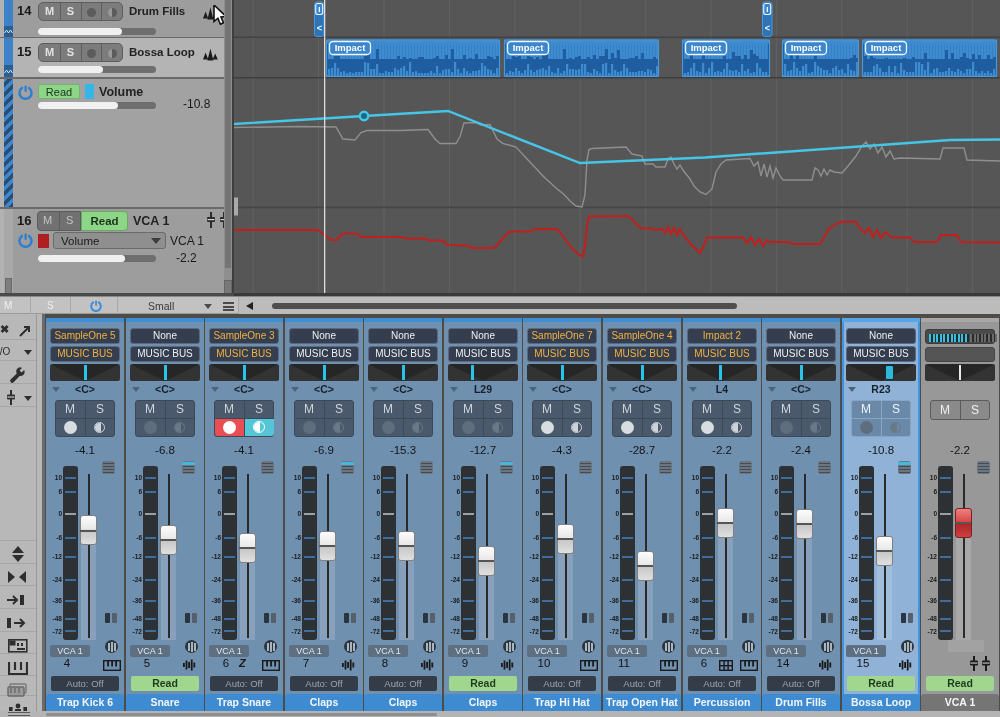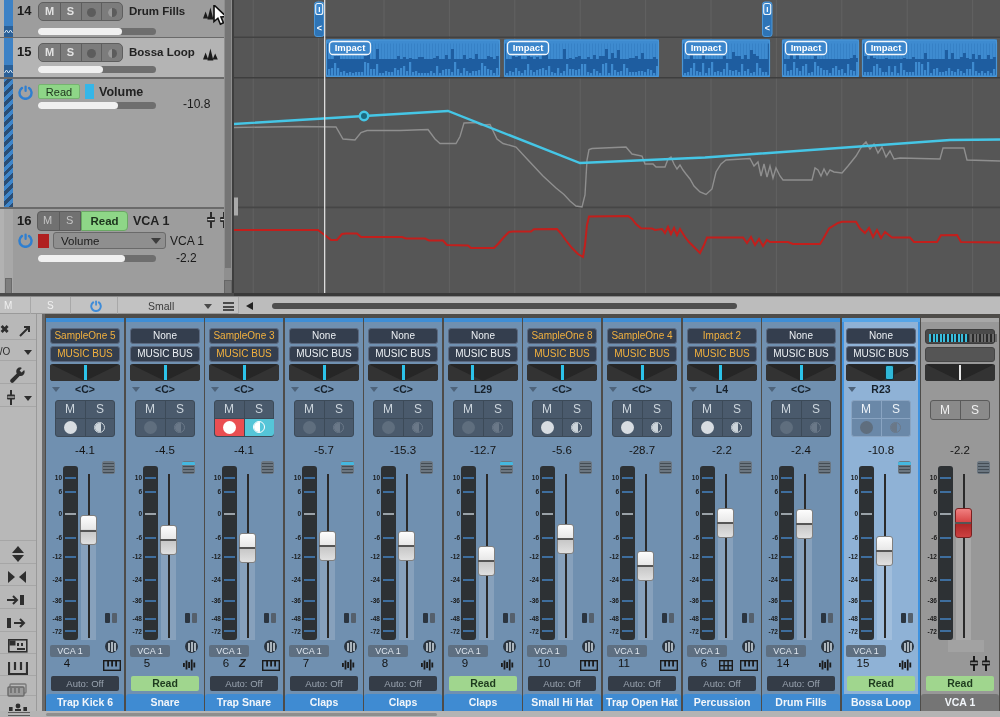--- a/index.html
+++ b/index.html
@@ -703,21 +703,21 @@
 <div style="position:absolute;left:0;top:65px;width:78px;height:13px;font-size:10.5px;font-weight:bold;color:#16202a;text-align:center">&lt;C&gt;</div>
 <div style="position:absolute;left:9px;top:82px;width:60px;height:37px;background:#4a5a6c;border-radius:3px;border:1px solid #3c4a58"></div>
 <div style="position:absolute;left:9px;top:82px;width:30px;height:18px;font-size:12px;color:#cdd6de;text-align:center;line-height:18px">M</div>
 <div style="position:absolute;left:39px;top:82px;width:30px;height:18px;font-size:12px;color:#cdd6de;text-align:center;line-height:18px">S</div>
 <div style="position:absolute;left:39px;top:82px;width:1px;height:37px;background:#3c4a58"></div>
 <div style="position:absolute;left:9px;top:100px;width:60px;height:1px;background:#3c4a58"></div>
 <div style="position:absolute;left:18px;top:103px;width:13px;height:13px;border-radius:50%;background:#5f6e7e"></div>
 <div style="position:absolute;left:48px;top:103.5px;width:11px;height:11px;border-radius:50%;border:1px solid #6a7888;overflow:hidden">
       <div style="position:absolute;left:0;top:0;width:5.5px;height:11px;background:#6a7888"></div>
     </div>
-<div style="position:absolute;left:0;top:126px;width:78px;font-size:11.5px;color:#141414;text-align:center">-4.5</div>
+<div style="position:absolute;left:0;top:126px;width:78px;font-size:11.5px;color:#141414;text-align:center">-6.8</div>
 <div style="position:absolute;left:0px;top:156.0px;width:16px;font-size:6.5px;font-weight:bold;color:#1a1a1a;text-align:right">10</div>
 <div style="position:absolute;left:0px;top:170.0px;width:16px;font-size:6.5px;font-weight:bold;color:#1a1a1a;text-align:right">6</div>
 <div style="position:absolute;left:0px;top:192.0px;width:16px;font-size:6.5px;font-weight:bold;color:#1a1a1a;text-align:right">0</div>
 <div style="position:absolute;left:0px;top:216.0px;width:16px;font-size:6.5px;font-weight:bold;color:#1a1a1a;text-align:right">-6</div>
 <div style="position:absolute;left:0px;top:235.0px;width:16px;font-size:6.5px;font-weight:bold;color:#1a1a1a;text-align:right">-12</div>
 <div style="position:absolute;left:0px;top:258.0px;width:16px;font-size:6.5px;font-weight:bold;color:#1a1a1a;text-align:right">-24</div>
 <div style="position:absolute;left:0px;top:279.0px;width:16px;font-size:6.5px;font-weight:bold;color:#1a1a1a;text-align:right">-36</div>
 <div style="position:absolute;left:0px;top:297.0px;width:16px;font-size:6.5px;font-weight:bold;color:#1a1a1a;text-align:right">-48</div>
 <div style="position:absolute;left:0px;top:309.5px;width:16px;font-size:6.5px;font-weight:bold;color:#1a1a1a;text-align:right">-72</div>
 <div style="position:absolute;left:17px;top:148px;width:15px;height:174px;background:#2d3134;border-radius:3px;overflow:hidden">
@@ -845,21 +845,21 @@
 <div style="position:absolute;left:0;top:65px;width:78px;height:13px;font-size:10.5px;font-weight:bold;color:#16202a;text-align:center">&lt;C&gt;</div>
 <div style="position:absolute;left:9px;top:82px;width:60px;height:37px;background:#4a5a6c;border-radius:3px;border:1px solid #3c4a58"></div>
 <div style="position:absolute;left:9px;top:82px;width:30px;height:18px;font-size:12px;color:#cdd6de;text-align:center;line-height:18px">M</div>
 <div style="position:absolute;left:39px;top:82px;width:30px;height:18px;font-size:12px;color:#cdd6de;text-align:center;line-height:18px">S</div>
 <div style="position:absolute;left:39px;top:82px;width:1px;height:37px;background:#3c4a58"></div>
 <div style="position:absolute;left:9px;top:100px;width:60px;height:1px;background:#3c4a58"></div>
 <div style="position:absolute;left:18px;top:103px;width:13px;height:13px;border-radius:50%;background:#5f6e7e"></div>
 <div style="position:absolute;left:48px;top:103.5px;width:11px;height:11px;border-radius:50%;border:1px solid #6a7888;overflow:hidden">
       <div style="position:absolute;left:0;top:0;width:5.5px;height:11px;background:#6a7888"></div>
     </div>
-<div style="position:absolute;left:0;top:126px;width:78px;font-size:11.5px;color:#141414;text-align:center">-5.7</div>
+<div style="position:absolute;left:0;top:126px;width:78px;font-size:11.5px;color:#141414;text-align:center">-6.9</div>
 <div style="position:absolute;left:0px;top:156.0px;width:16px;font-size:6.5px;font-weight:bold;color:#1a1a1a;text-align:right">10</div>
 <div style="position:absolute;left:0px;top:170.0px;width:16px;font-size:6.5px;font-weight:bold;color:#1a1a1a;text-align:right">6</div>
 <div style="position:absolute;left:0px;top:192.0px;width:16px;font-size:6.5px;font-weight:bold;color:#1a1a1a;text-align:right">0</div>
 <div style="position:absolute;left:0px;top:216.0px;width:16px;font-size:6.5px;font-weight:bold;color:#1a1a1a;text-align:right">-6</div>
 <div style="position:absolute;left:0px;top:235.0px;width:16px;font-size:6.5px;font-weight:bold;color:#1a1a1a;text-align:right">-12</div>
 <div style="position:absolute;left:0px;top:258.0px;width:16px;font-size:6.5px;font-weight:bold;color:#1a1a1a;text-align:right">-24</div>
 <div style="position:absolute;left:0px;top:279.0px;width:16px;font-size:6.5px;font-weight:bold;color:#1a1a1a;text-align:right">-36</div>
 <div style="position:absolute;left:0px;top:297.0px;width:16px;font-size:6.5px;font-weight:bold;color:#1a1a1a;text-align:right">-48</div>
 <div style="position:absolute;left:0px;top:309.5px;width:16px;font-size:6.5px;font-weight:bold;color:#1a1a1a;text-align:right">-72</div>
 <div style="position:absolute;left:17px;top:148px;width:15px;height:174px;background:#2d3134;border-radius:3px;overflow:hidden">
@@ -1037,39 +1037,39 @@
       <rect x="2.6" y="1.5" width="1.8" height="9" fill="#1b1b1b"></rect>
       <rect x="5.2" y="3.0" width="1.8" height="6" fill="#1b1b1b"></rect>
       <rect x="7.8" y="0.5" width="1.8" height="11" fill="#1b1b1b"></rect>
       <rect x="10.4" y="3.5" width="1.8" height="5" fill="#1b1b1b"></rect>
     </svg>
 <div style="position:absolute;left:5px;top:358px;width:68px;height:15px;background:#a0d68e;border-radius:2px;font-size:10.5px;font-weight:bold;color:#1e3b1e;text-align:center;line-height:15px">Read</div>
 <div style="position:absolute;left:0;top:376px;width:78px;height:17px;background:#3f8bd2;border-radius:3px 3px 0 0;font-size:10.5px;font-weight:bold;color:#f2f6fa;text-align:center;line-height:16px;white-space:nowrap;overflow:hidden">Claps</div>
 </div>
 <div style="position:absolute;left:523px;top:318px;width:78px;height:393px;background:#7090b0;">
 <div style="position:absolute;left:0;top:0;width:78px;height:4px;background:#3e8ed6"></div>
-<div style="position:absolute;left:4px;top:10px;width:70px;height:16px;background:#343e4e;border:1px solid #5b6980;border-radius:3px;font-size:10px;color:#f2b13f;text-align:center;line-height:14px;white-space:nowrap">SampleOne 8</div>
+<div style="position:absolute;left:4px;top:10px;width:70px;height:16px;background:#343e4e;border:1px solid #5b6980;border-radius:3px;font-size:10px;color:#f2b13f;text-align:center;line-height:14px;white-space:nowrap">SampleOne 7</div>
 <div style="position:absolute;left:4px;top:28px;width:70px;height:16px;background:#343e4e;border:1px solid #5b6980;border-radius:3px;font-size:10px;color:#f2b13f;text-align:center;line-height:14px;white-space:nowrap">MUSIC BUS</div>
 <div style="position:absolute;left:4px;top:46px;width:70px;height:17px;background:#262626;border-radius:3px;overflow:hidden">
       <div style="position:absolute;left:0;top:0;width:0;height:0;border-bottom:17px solid #333;border-right:35px solid transparent"></div>
       <div style="position:absolute;right:0;top:0;width:0;height:0;border-bottom:17px solid #333;border-left:35px solid transparent"></div>
       <div style="position:absolute;left:33.5px;top:1px;width:3px;height:15px;background:#2cc3ea"></div>
     </div>
 <div style="position:absolute;left:6px;top:69px;width:0;height:0;border-left:4px solid transparent;border-right:4px solid transparent;border-top:5px solid #4e637a"></div>
 <div style="position:absolute;left:0;top:65px;width:78px;height:13px;font-size:10.5px;font-weight:bold;color:#16202a;text-align:center">&lt;C&gt;</div>
 <div style="position:absolute;left:9px;top:82px;width:60px;height:37px;background:#4a5a6c;border-radius:3px;border:1px solid #3c4a58"></div>
 <div style="position:absolute;left:9px;top:82px;width:30px;height:18px;font-size:12px;color:#cdd6de;text-align:center;line-height:18px">M</div>
 <div style="position:absolute;left:39px;top:82px;width:30px;height:18px;font-size:12px;color:#cdd6de;text-align:center;line-height:18px">S</div>
 <div style="position:absolute;left:39px;top:82px;width:1px;height:37px;background:#3c4a58"></div>
 <div style="position:absolute;left:9px;top:100px;width:60px;height:1px;background:#3c4a58"></div>
 <div style="position:absolute;left:18px;top:103px;width:13px;height:13px;border-radius:50%;background:#d8dde2"></div>
 <div style="position:absolute;left:48px;top:103.5px;width:11px;height:11px;border-radius:50%;border:1px solid #ccd4da;overflow:hidden">
       <div style="position:absolute;left:0;top:0;width:5.5px;height:11px;background:#ccd4da"></div>
     </div>
-<div style="position:absolute;left:0;top:126px;width:78px;font-size:11.5px;color:#141414;text-align:center">-5.6</div>
+<div style="position:absolute;left:0;top:126px;width:78px;font-size:11.5px;color:#141414;text-align:center">-4.3</div>
 <div style="position:absolute;left:0px;top:156.0px;width:16px;font-size:6.5px;font-weight:bold;color:#1a1a1a;text-align:right">10</div>
 <div style="position:absolute;left:0px;top:170.0px;width:16px;font-size:6.5px;font-weight:bold;color:#1a1a1a;text-align:right">6</div>
 <div style="position:absolute;left:0px;top:192.0px;width:16px;font-size:6.5px;font-weight:bold;color:#1a1a1a;text-align:right">0</div>
 <div style="position:absolute;left:0px;top:216.0px;width:16px;font-size:6.5px;font-weight:bold;color:#1a1a1a;text-align:right">-6</div>
 <div style="position:absolute;left:0px;top:235.0px;width:16px;font-size:6.5px;font-weight:bold;color:#1a1a1a;text-align:right">-12</div>
 <div style="position:absolute;left:0px;top:258.0px;width:16px;font-size:6.5px;font-weight:bold;color:#1a1a1a;text-align:right">-24</div>
 <div style="position:absolute;left:0px;top:279.0px;width:16px;font-size:6.5px;font-weight:bold;color:#1a1a1a;text-align:right">-36</div>
 <div style="position:absolute;left:0px;top:297.0px;width:16px;font-size:6.5px;font-weight:bold;color:#1a1a1a;text-align:right">-48</div>
 <div style="position:absolute;left:0px;top:309.5px;width:16px;font-size:6.5px;font-weight:bold;color:#1a1a1a;text-align:right">-72</div>
 <div style="position:absolute;left:17px;top:148px;width:15px;height:174px;background:#2d3134;border-radius:3px;overflow:hidden">
@@ -1102,21 +1102,21 @@
     </div>
 <div style="position:absolute;left:4px;top:327px;width:40px;height:12px;background:#5e6f81;border-radius:2px;font-size:9px;color:#dfe7f0;text-align:center;line-height:12px">VCA 1</div>
 <div style="position:absolute;left:9px;top:339px;width:24px;font-size:11.5px;color:#141414;text-align:center">10</div>
 <svg width="18" height="11" style="position:absolute;left:57px;top:342px" viewBox="0 0 18 11">
       <rect x="0.7" y="0.7" width="16.6" height="9.6" fill="none" stroke="#1b1b1b" stroke-width="1.4"></rect>
       <rect x="4.2" y="1" width="1.8" height="5.5" fill="#1b1b1b"></rect>
       <rect x="8.2" y="1" width="1.8" height="5.5" fill="#1b1b1b"></rect>
       <rect x="12.2" y="1" width="1.8" height="5.5" fill="#1b1b1b"></rect>
     </svg>
 <div style="position:absolute;left:5px;top:358px;width:68px;height:15px;background:#343c47;border-radius:2px;font-size:9.5px;color:#9aa4b0;text-align:center;line-height:15px">Auto: Off</div>
-<div style="position:absolute;left:0;top:376px;width:78px;height:17px;background:#3f8bd2;border-radius:3px 3px 0 0;font-size:10.5px;font-weight:bold;color:#f2f6fa;text-align:center;line-height:16px;white-space:nowrap;overflow:hidden">Small Hi Hat</div>
+<div style="position:absolute;left:0;top:376px;width:78px;height:17px;background:#3f8bd2;border-radius:3px 3px 0 0;font-size:10.5px;font-weight:bold;color:#f2f6fa;text-align:center;line-height:16px;white-space:nowrap;overflow:hidden">Trap Hi Hat</div>
 </div>
 <div style="position:absolute;left:603px;top:318px;width:78px;height:393px;background:#7090b0;">
 <div style="position:absolute;left:0;top:0;width:78px;height:4px;background:#3e8ed6"></div>
 <div style="position:absolute;left:4px;top:10px;width:70px;height:16px;background:#343e4e;border:1px solid #5b6980;border-radius:3px;font-size:10px;color:#f2b13f;text-align:center;line-height:14px;white-space:nowrap">SampleOne 4</div>
 <div style="position:absolute;left:4px;top:28px;width:70px;height:16px;background:#343e4e;border:1px solid #5b6980;border-radius:3px;font-size:10px;color:#f2b13f;text-align:center;line-height:14px;white-space:nowrap">MUSIC BUS</div>
 <div style="position:absolute;left:4px;top:46px;width:70px;height:17px;background:#262626;border-radius:3px;overflow:hidden">
       <div style="position:absolute;left:0;top:0;width:0;height:0;border-bottom:17px solid #333;border-right:35px solid transparent"></div>
       <div style="position:absolute;right:0;top:0;width:0;height:0;border-bottom:17px solid #333;border-left:35px solid transparent"></div>
       <div style="position:absolute;left:33.5px;top:1px;width:3px;height:15px;background:#2cc3ea"></div>
     </div>

